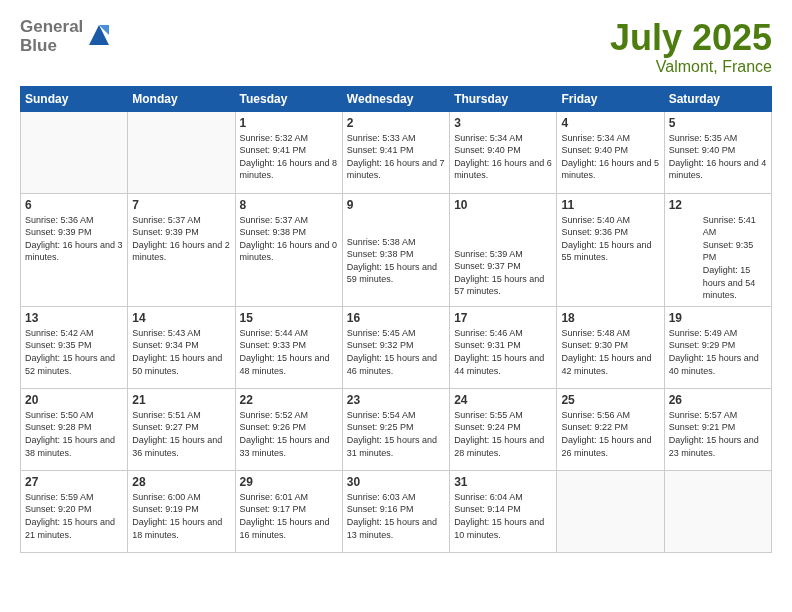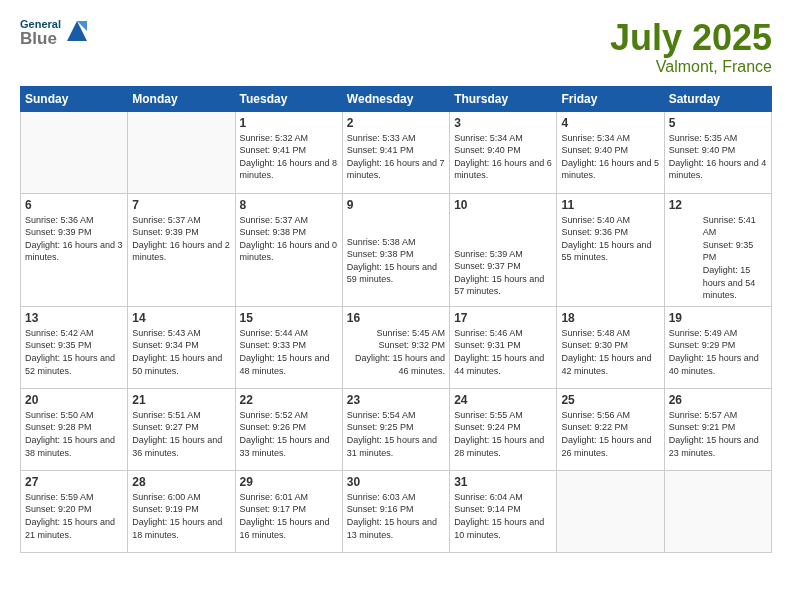--- a/index.html
+++ b/index.html
@@ -90,21 +90,21 @@
       line-height: 1.4;
     }
   </style>
 </head>
 <body>
 
 <div class="page">
   <div class="header">
     <div class="logo">
       <div class="logo-text">
-        <span style="font-size:11px;font-weight:bold;color:#0c4a6e;">General</span>
+        <span style="font-size:17px;font-weight:bold;color:#737373;">General</span>
         <span style="font-size:17px;font-weight:bold;color:#737373;">Blue</span>
       </div>
       <svg class="logo-icon" viewBox="0 0 28 28" xmlns="http://www.w3.org/2000/svg">
         <polygon points="4,24 14,4 24,24" fill="#1a5ba8"></polygon>
         <polygon points="14,4 24,4 24,14" fill="#4a90d9"></polygon>
       </svg>
     </div>
     <div class="title-block">
       <div class="month-title">July 2025</div>
       <div class="location">Valmont, France</div>
@@ -216,21 +216,21 @@
 Daylight: 15 hours and 50 minutes.</div>
           </td>
           <td>
             <span class="day-num">15</span>
             <div class="cell-info" style="white-space: pre-line;">Sunrise: 5:44 AM
 Sunset: 9:33 PM
 Daylight: 15 hours and 48 minutes.</div>
           </td>
           <td>
             <span class="day-num">16</span>
-            <div class="cell-info" style="white-space: pre-line; text-align: right;">Sunrise: 5:45 AM
+            <div class="cell-info" style="white-space: pre-line;">Sunrise: 5:45 AM
 Sunset: 9:32 PM
 Daylight: 15 hours and 46 minutes.</div>
           </td>
           <td>
             <span class="day-num">17</span>
             <div class="cell-info" style="white-space: pre-line;">Sunrise: 5:46 AM
 Sunset: 9:31 PM
 Daylight: 15 hours and 44 minutes.</div>
           </td>
           <td>

